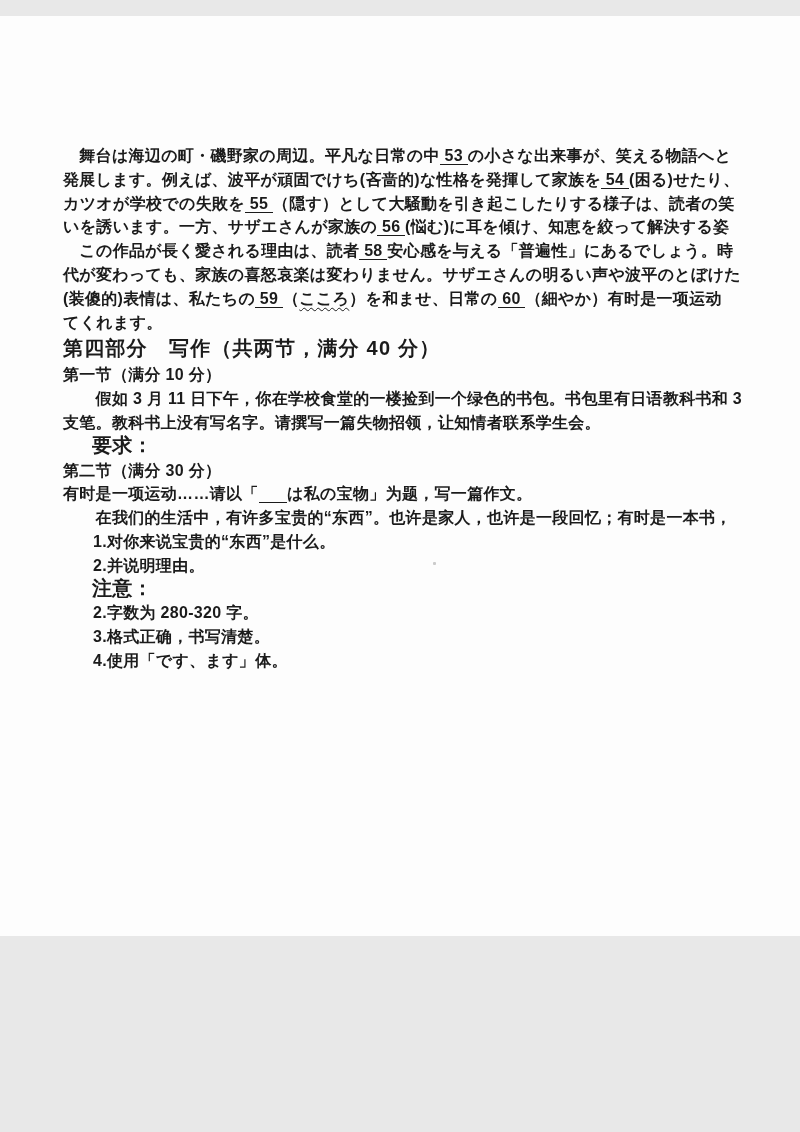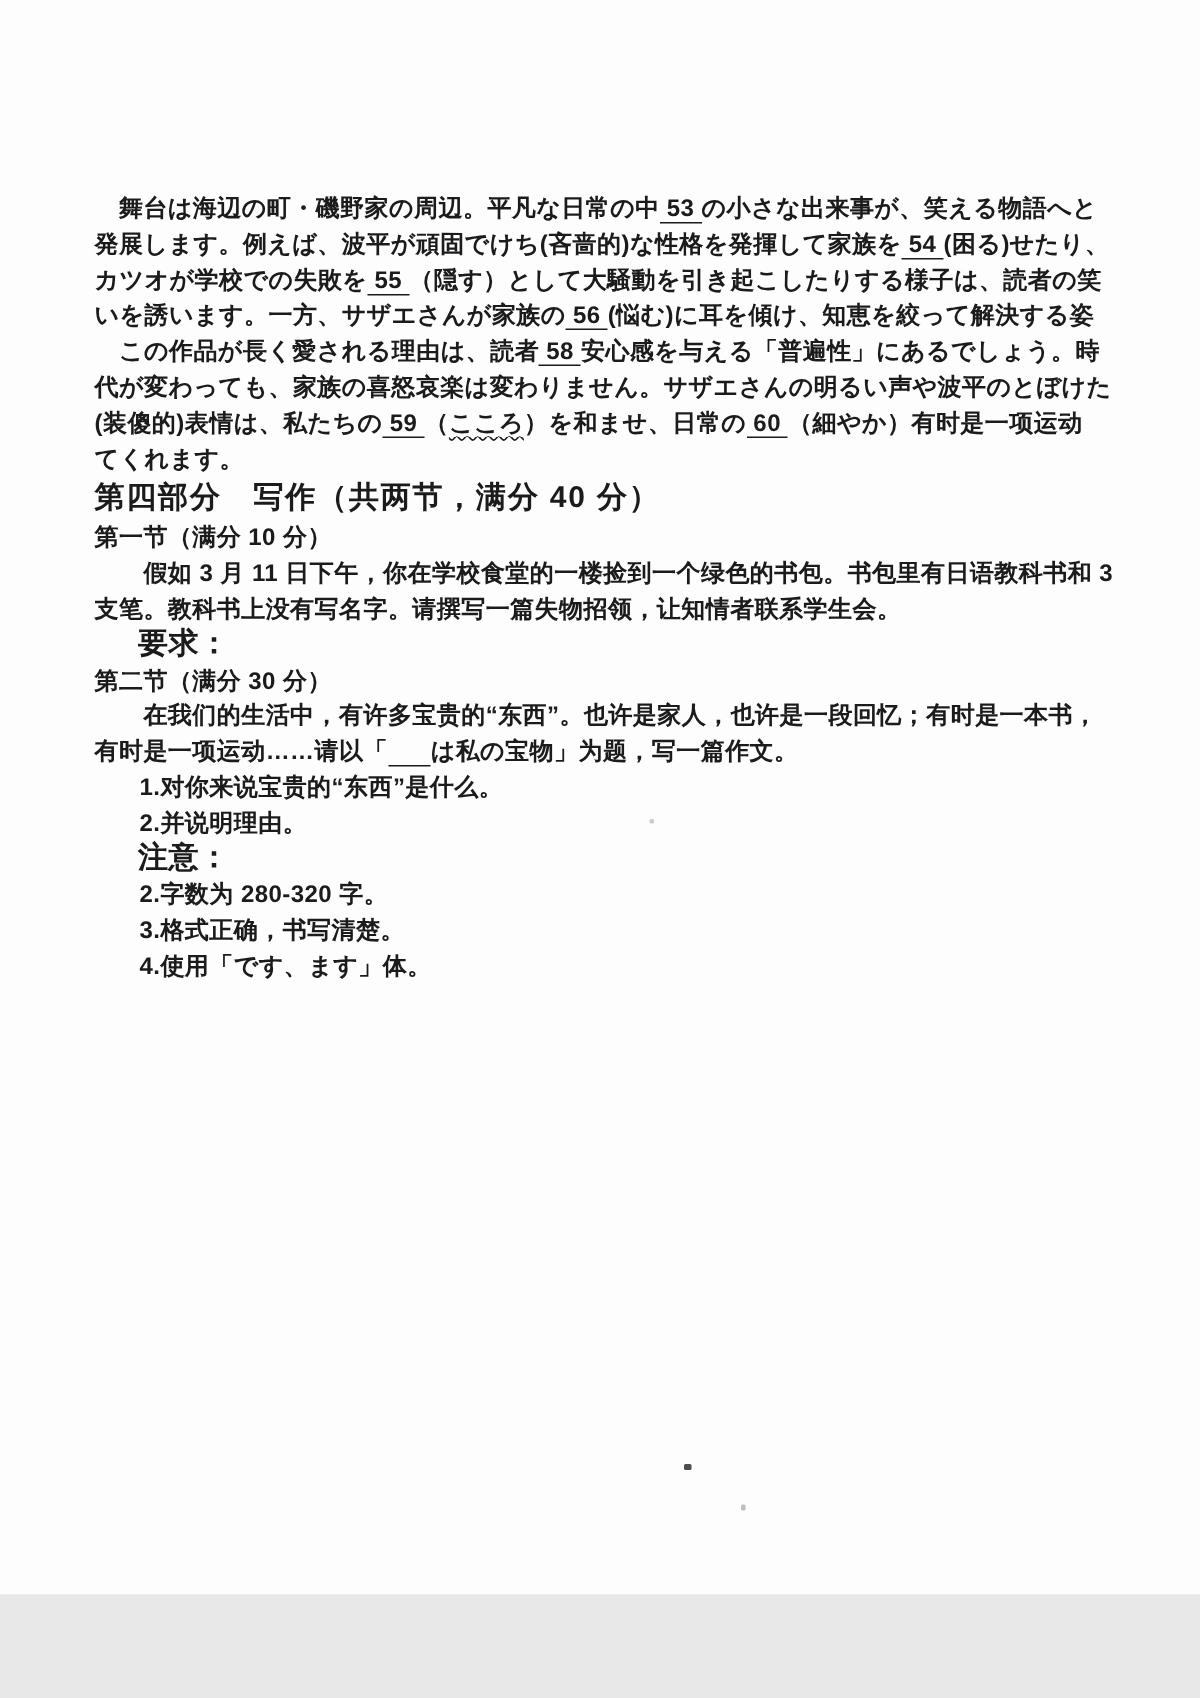--- a/index.html
+++ b/index.html
@@ -1,19 +1,19 @@
 <!DOCTYPE html>
 <html><head>
 <meta charset="utf-8">
 <style>
   html,body{margin:0;padding:0;background:#e8e8e8;}
   .page{
-    position:relative;width:800px;height:1063px;background:#fdfdfd;
+    position:relative;width:800px;height:920px;background:#fdfdfd;
     font-family:"Liberation Sans","DejaVu Sans",sans-serif;
-    color:#1b1b1b;font-weight:700;overflow:hidden;margin:0 auto;
+    color:#1b1b1b;font-weight:700;overflow:hidden;margin:16px auto;
   }
   .content{position:absolute;left:63px;top:128px;width:700px;}
   .tline{font-size:16px;line-height:23.8px;white-space:pre;letter-spacing:.3px;}
   .tline .u{border-bottom:1.6px solid #1b1b1b;}
   .tline .uw{text-decoration:underline wavy 1px;text-underline-offset:3px;}
   .part-header{font-size:20px;line-height:27px;letter-spacing:1.2px;margin:1px 0;}
   .sec-header{font-size:16px;line-height:23.8px;letter-spacing:.3px;}
   .label{font-size:20px;line-height:23.8px;padding-left:29px;letter-spacing:.3px;font-family:Liberation Mono, monospace;}
   .list.deep .tline{padding-left:47px;}
   .list.shallow .tline{padding-left:30px;}
@@ -66,22 +66,22 @@
         <div class="tline"><span class="">　　假如 3 月 11 日下午，你在学校食堂的一楼捡到一个绿色的书包。书包里有日语教科书和 3</span></div>
         <div class="tline"><span class="">支笔。教科书上没有写名字。请撰写一篇失物招领，让知情者联系学生会。</span></div>
       </div>
 
     <div class="label">要求：</div>
 
 
     <div class="sec-header">第二节（满分 30 分）</div>
 
     <div class="para">
+        <div class="tline"><span class="">有时是一项运动……请以「</span><span class="u">&nbsp;&nbsp;&nbsp;&nbsp;&nbsp;&nbsp;</span><span class="">は私の宝物」为题，写一篇作文。</span></div>
         <div class="tline"><span class="">　　在我们的生活中，有许多宝贵的“东西”。也许是家人，也许是一段回忆；有时是一本书，</span></div>
-        <div class="tline"><span class="">有时是一项运动……请以「</span><span class="u">&nbsp;&nbsp;&nbsp;&nbsp;&nbsp;&nbsp;</span><span class="">は私の宝物」为题，写一篇作文。</span></div>
       </div>
 
 
     <div class="list shallow">
         <div class="tline"><span class="">1.对你来说宝贵的“东西”是什么。</span></div>
         <div class="tline"><span class="">2.并说明理由。</span></div>
       </div>
 
     <div class="label">注意：</div>
 

